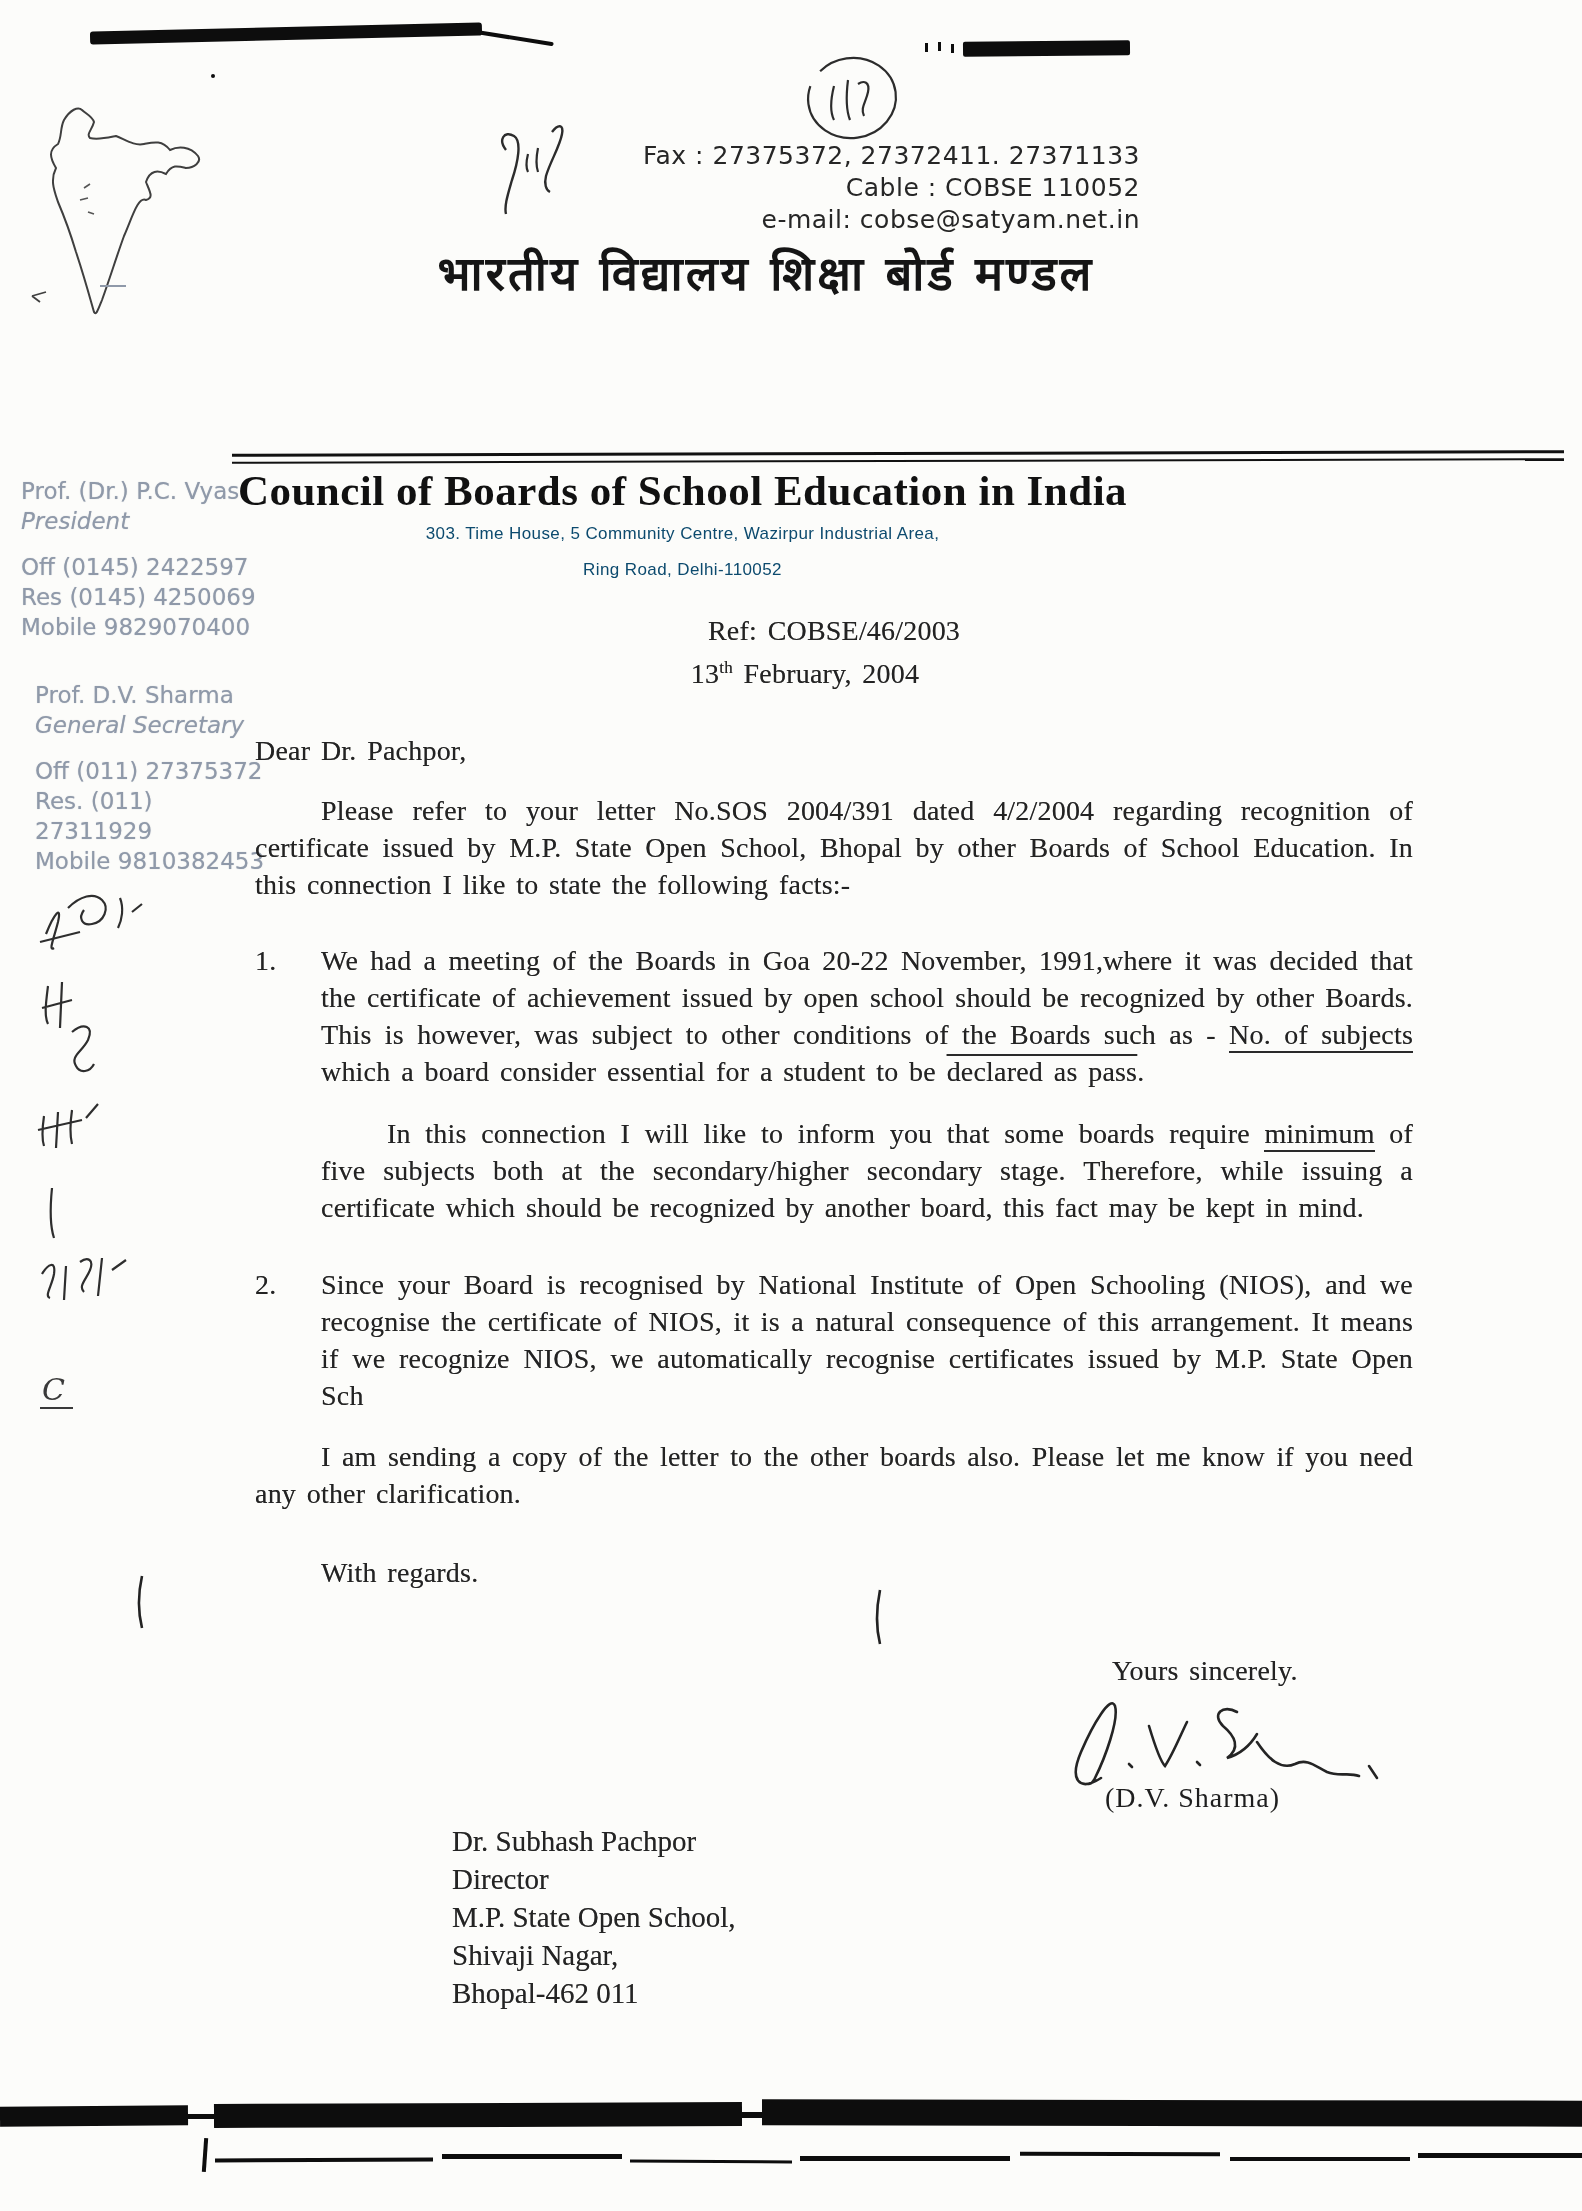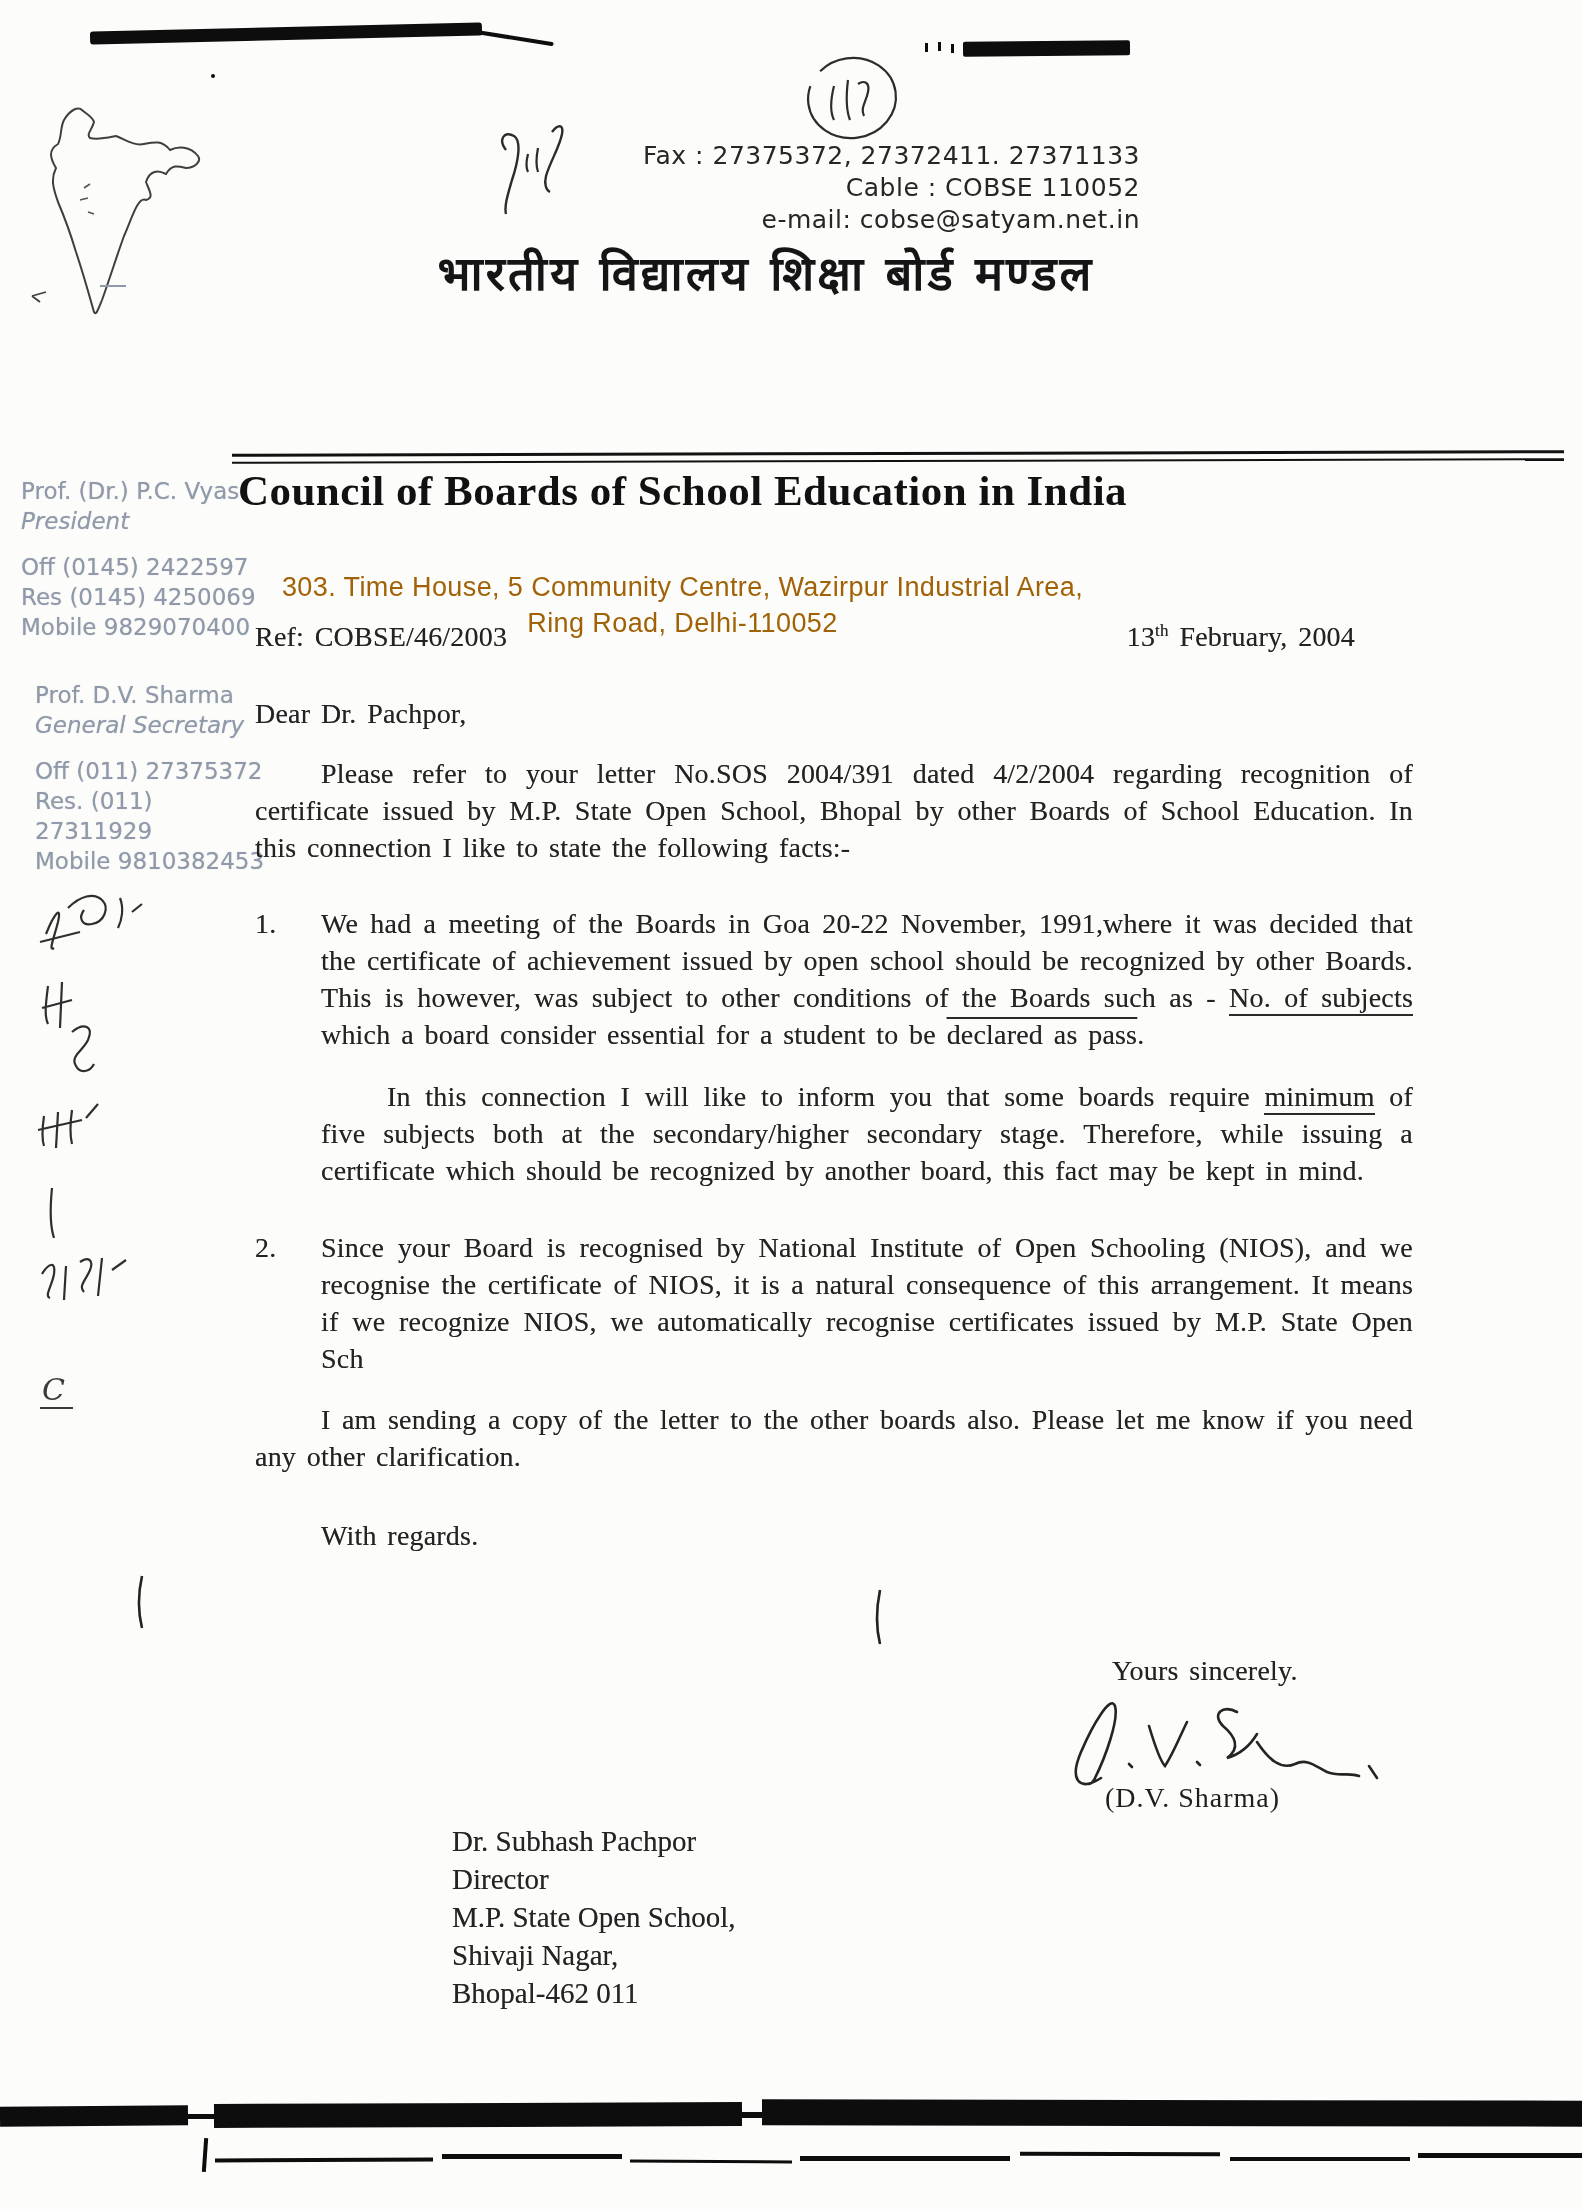--- a/index.html
+++ b/index.html
@@ -8,22 +8,22 @@
   .abs{position:absolute;}
   
   .ink{background:#0d0d0d;}
   
   .contact{font-family:"DejaVu Sans",sans-serif;font-size:25px;line-height:32px;
            text-align:right;color:#262626;letter-spacing:0.5px;}
   
   .hindi{font-family:"DejaVu Sans",sans-serif;font-size:47px;font-weight:600;
          letter-spacing:3px;text-align:center;color:#151515;}
   .org{font-size:43px;font-weight:700;text-align:center;letter-spacing:0.5px;color:#111;}
-  .addr{font-family:"Liberation Sans",sans-serif;font-size:27px;color:#a16207;
-        text-align:center;letter-spacing:0.4px;margin-top:48px;}
+  .addr{font-family:"Liberation Sans",sans-serif;font-size:17px;color:#0c4a6e;
+        text-align:center;letter-spacing:0.4px;}
   .rule2{border-top:3px solid #111;}
   .rule2b{border-top:2px solid #111;}
   
   .side{font-family:"DejaVu Sans",sans-serif;color:#8f99a9;font-size:23px;line-height:30px;
         text-shadow:0 0 1px rgba(143,153,169,.6);}
   .side .nm{margin-bottom:0;}
   .side .ttl{font-style:italic;margin-bottom:16px;}
   
   .bodytxt{font-size:28px;line-height:37px;text-align:justify;color:#232323;
            letter-spacing:0.2px;word-spacing:3.5px;text-shadow:0 0 .5px rgba(25,25,25,.5);}
@@ -137,21 +137,21 @@
       </svg>
   </div>
   <div class="abs" style="left:868px;top:1586px;">
     <svg width="20" height="62" viewBox="0 0 20 62">
         <path d="M12,4 C8,24 8,42 12,58" fill="none" stroke="#222" stroke-width="2.6"></path>
       </svg>
   </div>
 
   <div class="abs col" style="left:255px;top:612px;">
 
-    <div style="display:flex;justify-content:space-between;align-items:flex-end;">
+    <div style="display:flex;justify-content:space-between;align-items:center;flex-direction:column;">
       <div class="bodytxt plain">Ref: COBSE/46/2003</div>
       <div class="bodytxt plain" style="margin-right:58px;">
         <span>13</span><sup>th</sup><span> February, 2004</span>
       </div>
     </div>
 
     <div class="bodytxt plain" style="margin-top:40px;">Dear Dr. Pachpor,</div>
 
     <div class="bodytxt indent" style="margin-top:23px;">Please refer to your letter No.SOS 2004/391 dated 4/2/2004 regarding recognition of certificate issued by M.P. State Open School, Bhopal by other Boards of School Education. In this connection I like to state the following facts:-</div>
 

